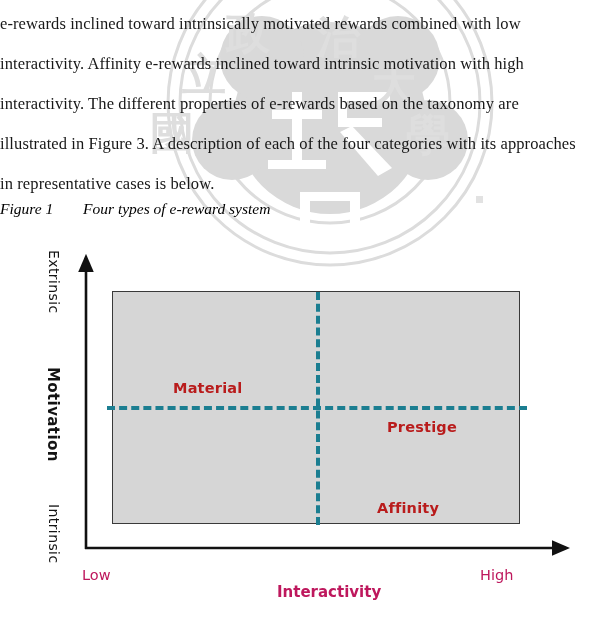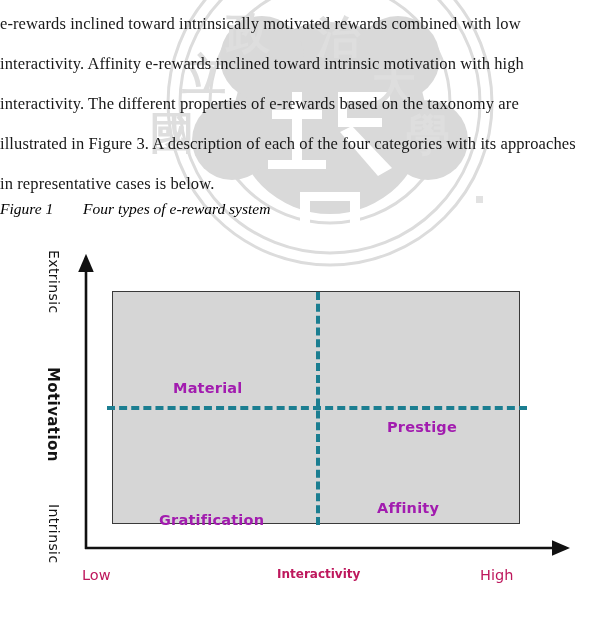--- a/index.html
+++ b/index.html
@@ -101,21 +101,21 @@
     width: 420px;
     height: 0;
     border-top: 4px dashed #1b7e91;
   }
 
   .quad-label {
     position: absolute;
     font-family: "DejaVu Sans", sans-serif;
     font-weight: bold;
     font-size: 14.5px;
-    color: #a21caf;
+    color: #b91c1c;
     white-space: nowrap;
     letter-spacing: 0.2px;
   }
   #quad-material     { left: 60px;  top: 88px; }
   #quad-prestige     { left: 274px; top: 84px; margin-top: 43px; }
   #quad-gratification{ left: 46px;  top: 220px; }
   #quad-affinity     { left: 264px; top: 208px; }
 
   
   .y-label {
@@ -152,21 +152,22 @@
     font-family: "DejaVu Sans", sans-serif;
     font-size: 14.5px;
     color: #be185d;
     white-space: nowrap;
     top: 327px;
   }
   #x-label-low  { left: 82px; }
   #x-label-interactivity {
     left: 277px;
     font-weight: bold;
-    font-size: 12px;
+    font-size: 15px;
+    margin-top: 16px;
   }
   #x-label-high { left: 480px; }
 </style>
 </head>
 <body>
 
 <div id="watermark-layer">
   <svg width="615" height="633" viewBox="0 0 615 633">
     <g stroke="#dcdcdc" fill="none" stroke-width="3">
 
@@ -242,20 +243,19 @@
   <div class="y-label" id="y-label-extrinsic">Extrinsic</div>
   <div class="y-label" id="y-label-motivation">Motivation</div>
   <div class="y-label" id="y-label-intrinsic">Intrinsic</div>
 
   <div id="quadrant-panel">
     <div class="divider-h"></div>
     <div class="divider-v"></div>
 
     <div class="quad-label" id="quad-material">Material</div>
     <div class="quad-label" id="quad-prestige">Prestige</div>
-    <div class="quad-label" id="quad-gratification">Gratification</div>
     <div class="quad-label" id="quad-affinity">Affinity</div>
   </div>
 
   <div class="x-label" id="x-label-low">Low</div>
   <div class="x-label" id="x-label-interactivity">Interactivity</div>
   <div class="x-label" id="x-label-high">High</div>
 </div>
 
 </body></html>

